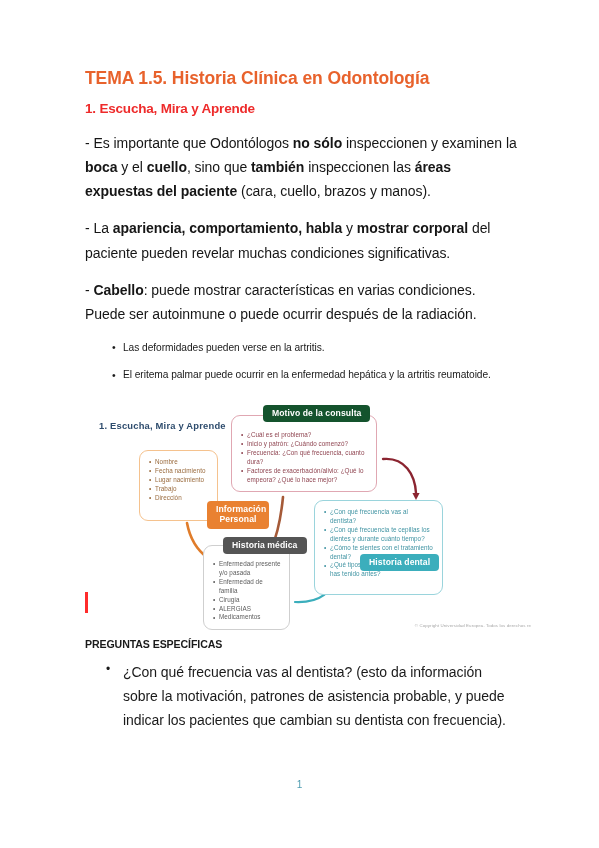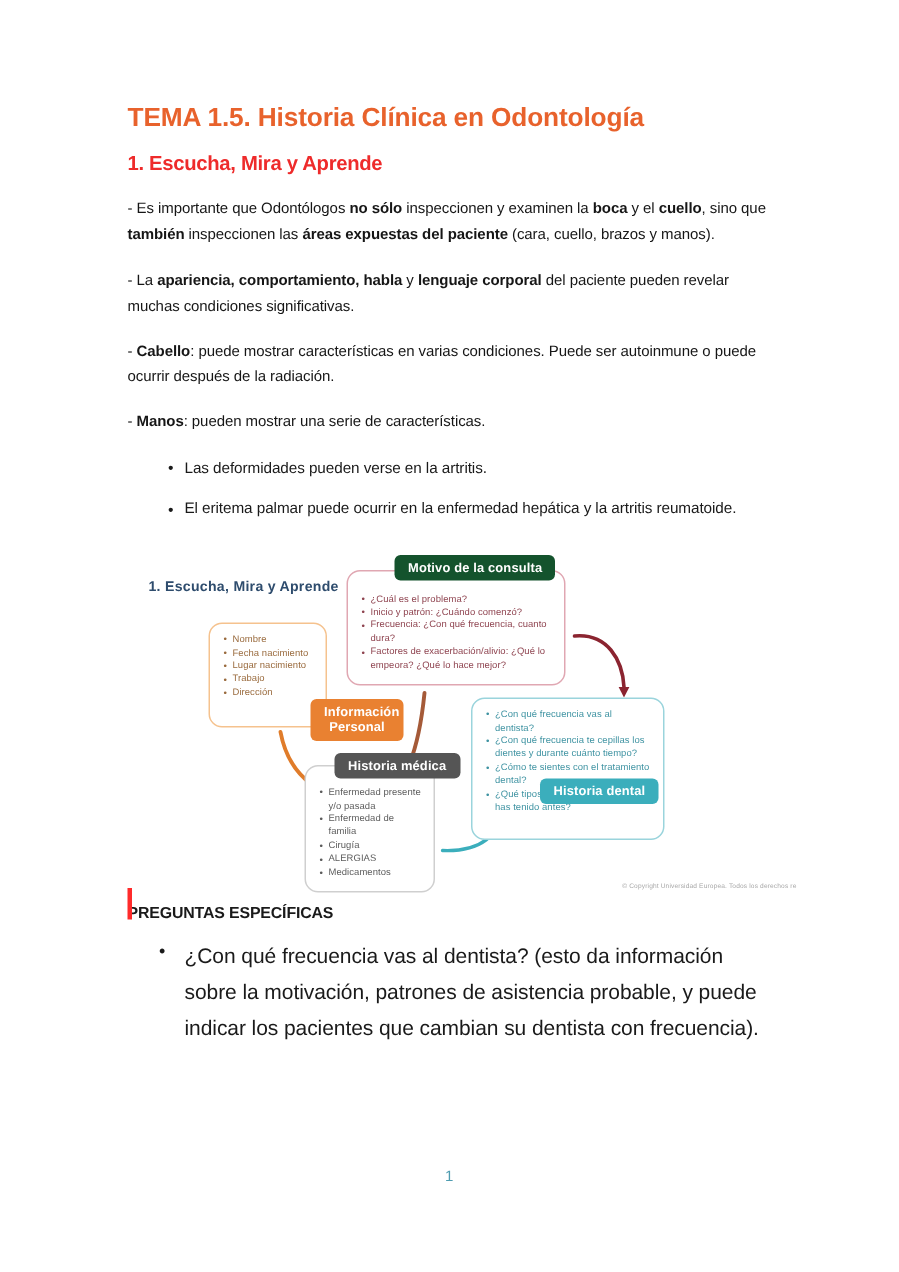--- a/index.html
+++ b/index.html
@@ -37,21 +37,21 @@
   }
   h2.section-title {
     font-size: 13.5px;
     font-weight: bold;
     color: #EE2B2B;
     margin: 0 0 14px 0;
     letter-spacing: -0.2px;
     line-height: 1.2;
   }
   p.para {
-    font-size: 10px;
+    font-size: 14px;
     line-height: 1.72;
     margin: 0 0 13px 0;
     color: #161616;
     letter-spacing: -0.05px;
   }
   p.para b { font-weight: bold; }
 
   ul.inner-bullets {
     margin: 0 0 13px 0;
     padding: 0;
@@ -237,23 +237,22 @@
 
 <div class="page">
 
   <div class="content">
 
     <h1 class="doc-title">TEMA 1.5. Historia Clínica en Odontología</h1>
     <h2 class="section-title">1. Escucha, Mira y Aprende</h2>
 
     <div>
       <p class="para"><span>- Es importante que Odontólogos </span><b>no sólo</b><span> inspeccionen y examinen la </span><b>boca</b><span> y el </span><b>cuello</b><span>, sino que </span><b>también</b><span> inspeccionen las </span><b>áreas expuestas del paciente</b><span> (cara, cuello, brazos y manos).</span></p>
-      <p class="para"><span>- La </span><b>apariencia, comportamiento, habla</b><span> y </span><b>lenguaje corporal</b><span> del paciente pueden revelar muchas condiciones significativas.</span></p>
+      <p class="para"><span>- La </span><b>apariencia, comportamiento, habla</b><span> y </span><b>mostrar corporal</b><span> del paciente pueden revelar muchas condiciones significativas.</span></p>
       <p class="para"><span>- </span><b>Cabello</b><span>: puede mostrar características en varias condiciones. Puede ser autoinmune o puede ocurrir después de la radiación.</span></p>
-      <p class="para"><span>- </span><b>Manos</b><span>: pueden mostrar una serie de características.</span></p>
     </div>
 
     <ul class="inner-bullets">
       <li>Las deformidades pueden verse en la artritis.</li>
       <li>El eritema palmar puede ocurrir en la enfermedad hepática y la artritis reumatoide.</li>
     </ul>
 
     <div class="diagram">
 
       <svg class="connectors" viewBox="0 0 450 235">

